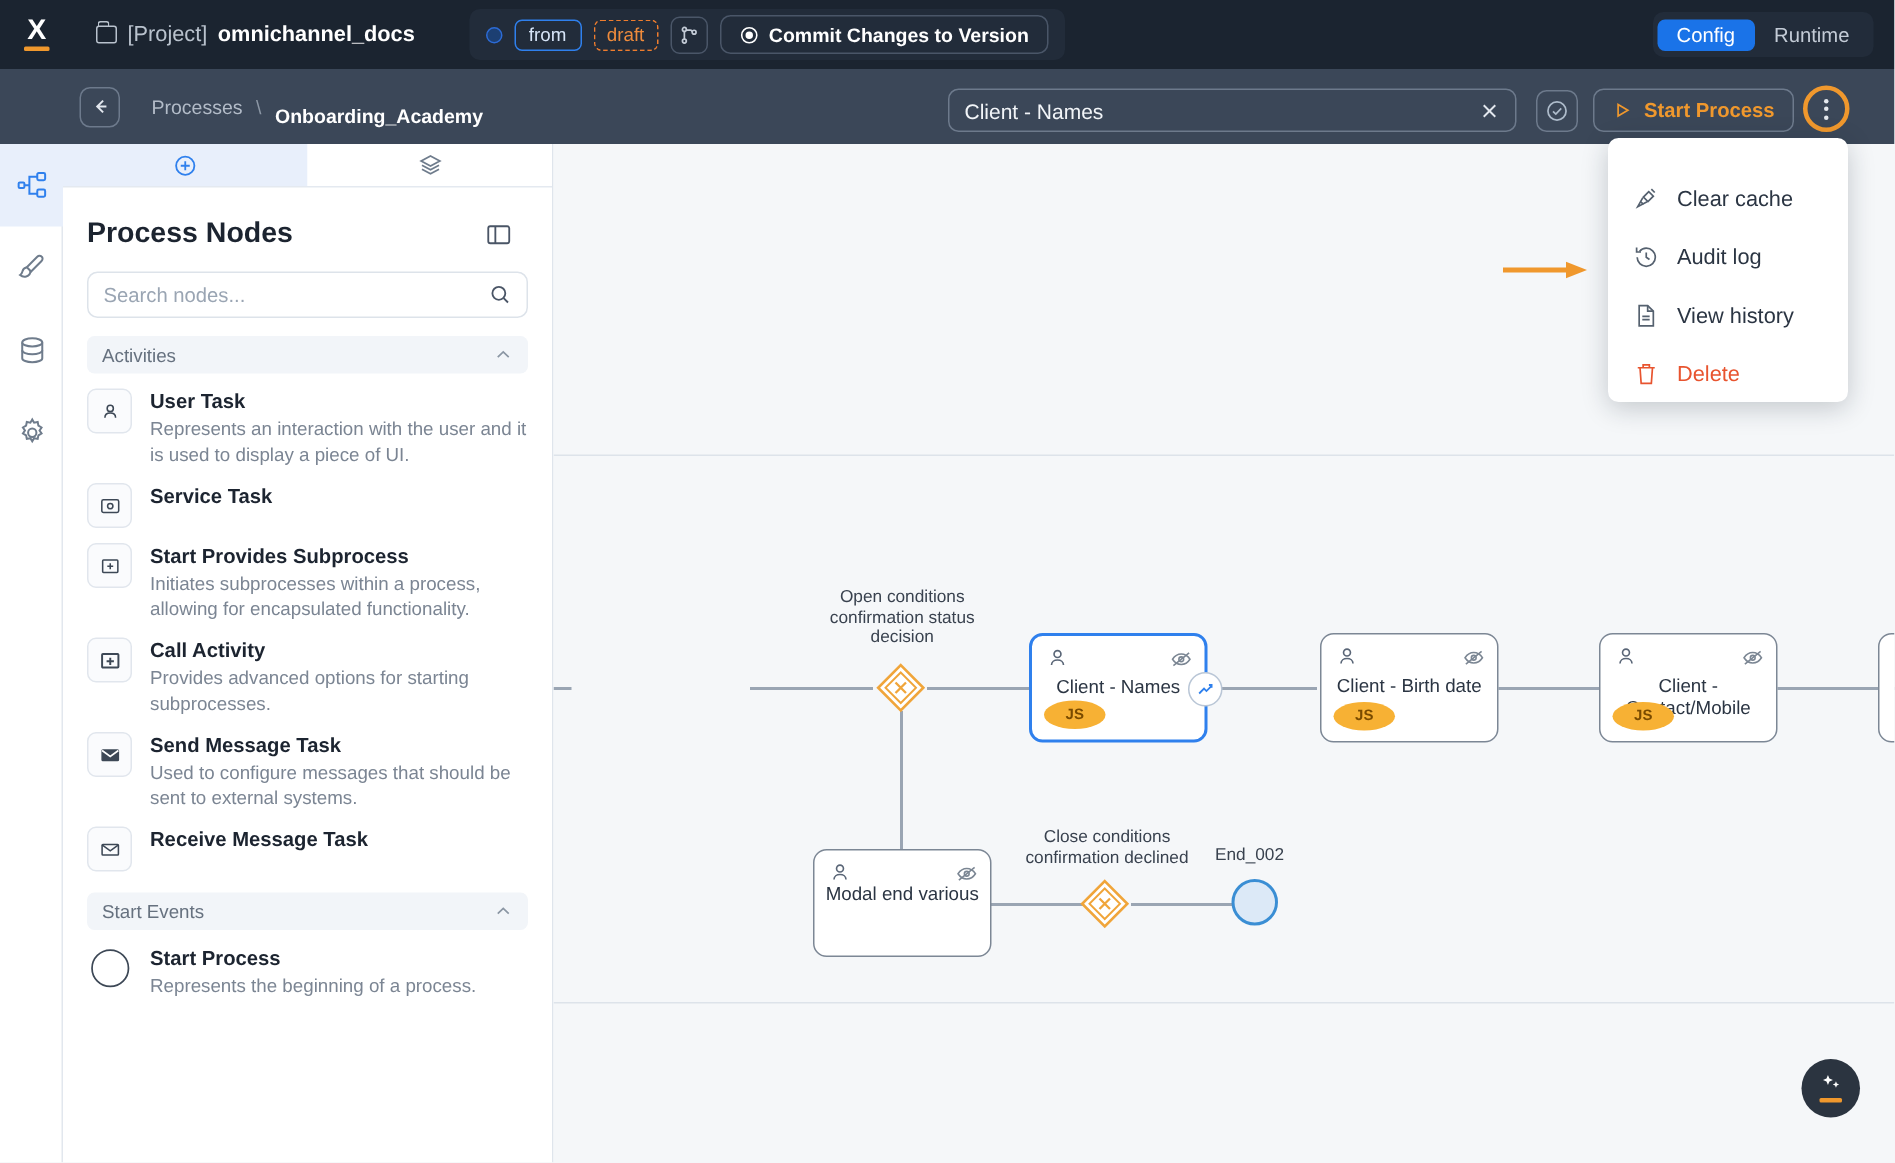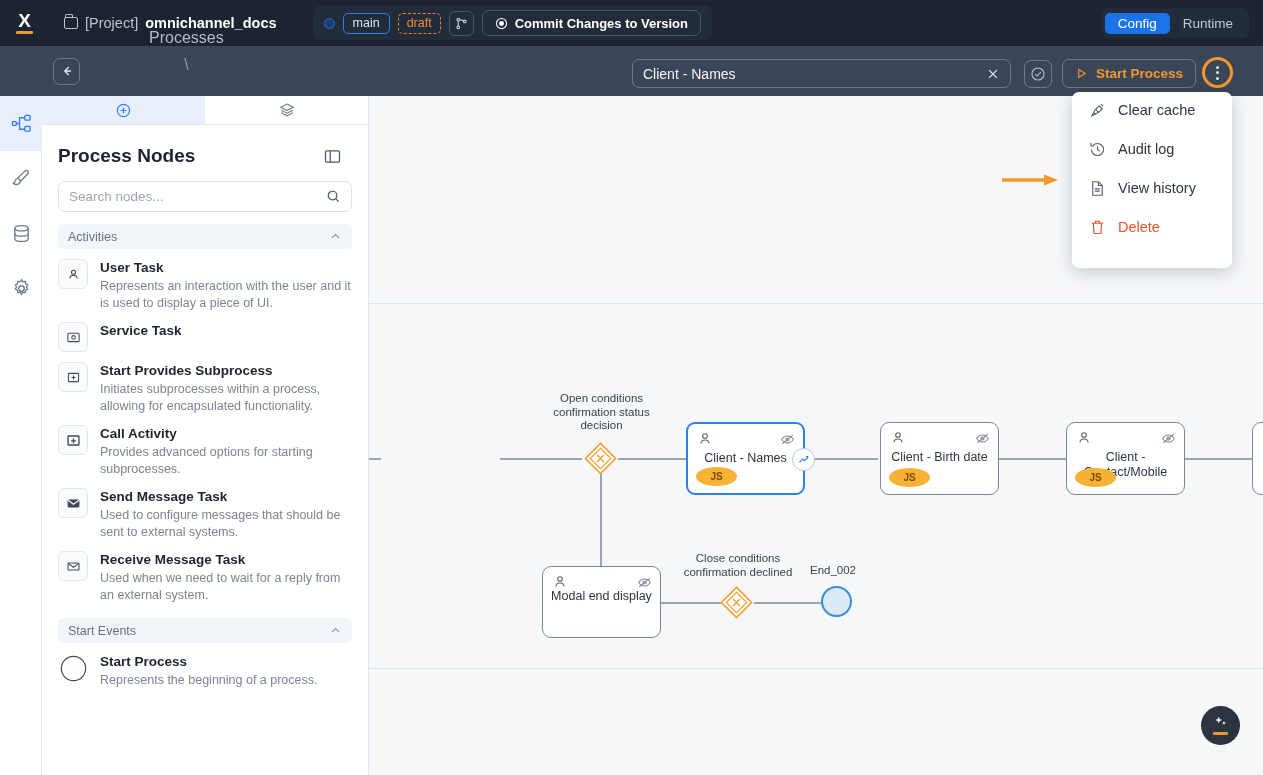--- a/index.html
+++ b/index.html
@@ -52,21 +52,21 @@
 
   
   .subbar {
     position: absolute; left: 0; top: 46px; width: 1263px; height: 50px;
     background: #3b4758; display: flex; align-items: center;
   }
   .back-btn {
     margin-left: 53px; width: 27px; height: 27px; border: 1.2px solid #6d7a8c;
     border-radius: 7px; display: flex; align-items: center; justify-content: center;
   }
-  .crumbs { margin-left: 21px; display: flex; align-items: center; gap: 9px; font-size: 16px; flex-direction: column; }
+  .crumbs { margin-left: 21px; display: flex; align-items: center; gap: 9px; font-size: 13px; }
   .crumb-dim { color: #b3bcc8; }
   .crumb-sep { color: #8c97a5; }
   .crumb-cur { color: #ffffff; font-weight: bold; margin-top: 13px; }
   .name-field {
     position: absolute; left: 632px; top: 59px; width: 379px; height: 29px;
     border: 1.1px solid #6d7a8c; border-radius: 7px; display: flex; align-items: center;
     padding: 0 10px;
   }
   .name-field input {
     flex: 1; background: transparent; border: none; outline: none;
@@ -187,21 +187,21 @@
   }
   .fab-underline { width: 15px; height: 3px; background: #f0982d; border-radius: 1px; margin-top: 2px; }
 
   
   .menu {
     position: absolute; left: 1072px; top: 92px; width: 160px; padding: 10px 0;
     background: #ffffff; border-radius: 7px;
     box-shadow: 0 4px 18px rgba(20,30,45,0.22);
   }
   .menu-item {
-    height: 39px; display: flex; align-items: flex-start; gap: 12px; padding: 0 17px;
+    height: 39px; display: flex; align-items: flex-end; gap: 12px; padding: 0 17px;
     font-size: 14.5px; color: #2b3543; cursor: pointer;
   }
   .menu-item.danger { color: #e8542f; }
   svg { display: block; }
 </style>
 </head>
 <body>
 
 <div class="app">
 
@@ -212,21 +212,21 @@
     </div>
 
     <div class="proj">
       <span class="proj-folder"></span>
       <span class="proj-label">[Project]</span>
       <span class="proj-name">omnichannel_docs</span>
     </div>
 
     <div class="vcs-group">
       <span class="vcs-dot"></span>
-      <span class="chip-main">main</span>
+      <span class="chip-main">from</span>
       <span class="chip-draft">draft</span>
       <span class="icon-btn-dark">
         <svg width="13" height="13" viewBox="0 0 16 16" fill="none" stroke="#c3cbd6" stroke-width="1.4">
           <circle cx="4" cy="3.2" r="1.6"></circle>
             <circle cx="4" cy="12.8" r="1.6"></circle>
             <circle cx="12" cy="5.5" r="1.6"></circle>
           <path d="M4 4.8v6.4M5.6 3.8h3.2a1.6 1.6 0 011.6 1.6v0"></path>
         </svg>
       </span>
       <div class="commit-btn">
@@ -422,21 +422,20 @@
 
     <div class="node-row">
       <div class="node-ico">
         <svg width="15" height="15" viewBox="0 0 16 16" fill="none" stroke="#3d4856" stroke-width="1.1">
           <rect x="2.2" y="4.2" width="11.6" height="7.6" rx="0.6"></rect>
             <path d="M2.2 4.6L8 8.8l5.8-4.2"></path>
         </svg>
       </div>
       <div class="node-txt">
         <div class="node-name">Receive Message Task</div>
-        <div class="node-desc">Used when we need to wait for a reply from an external system.</div>
       </div>
     </div>
 
     <div class="group-head" style="margin-top:14px">
       <span class="group-title">Start Events</span>
       <svg width="13" height="13" viewBox="0 0 16 16" fill="none" stroke="#8b96a4" stroke-width="1.4">
         <path d="M3.5 10L8 5.6 12.5 10"></path>
       </svg>
     </div>
 
@@ -549,21 +548,21 @@
             <path d="M4 12.4c0-2.2 1.8-3.4 4-3.4s4 1.2 4 3.4"></path>
         </svg>
       </span>
       <span class="task-eye">
         <svg width="15" height="15" viewBox="0 0 16 16" fill="none" stroke="#7b8693" stroke-width="1.1">
           <path d="M1.8 8S4.2 4.3 8 4.3 14.2 8 14.2 8 11.8 11.7 8 11.7 1.8 8 1.8 8z"></path>
           <circle cx="8" cy="8" r="1.7"></circle>
             <path d="M2.4 12.6L13.6 3.4"></path>
         </svg>
       </span>
-      <div class="task-label" style="top:22px">Modal end display</div>
+      <div class="task-label" style="top:22px">Modal end various</div>
     </div>
 
     <div class="gw-label" style="left:297px; top:456px; width:144px;">Close conditions confirmation declined</div>
     <svg class="gateway" style="left:351px; top:490px;" viewBox="0 0 34 34">
       <path d="M17 1.5L32.5 17 17 32.5 1.5 17z" fill="#ffffff" stroke="#f0a53a" stroke-width="1.8"></path>
       <path d="M17 6.5L27.5 17 17 27.5 6.5 17z" fill="none" stroke="#f0a53a" stroke-width="1.3"></path>
       <path d="M13.4 13.4l7.2 7.2M20.6 13.4l-7.2 7.2" stroke="#f0a53a" stroke-width="1.6"></path>
     </svg>
 
     <div class="gw-label" style="left:421px; top:468px; width:86px;">End_002</div>

